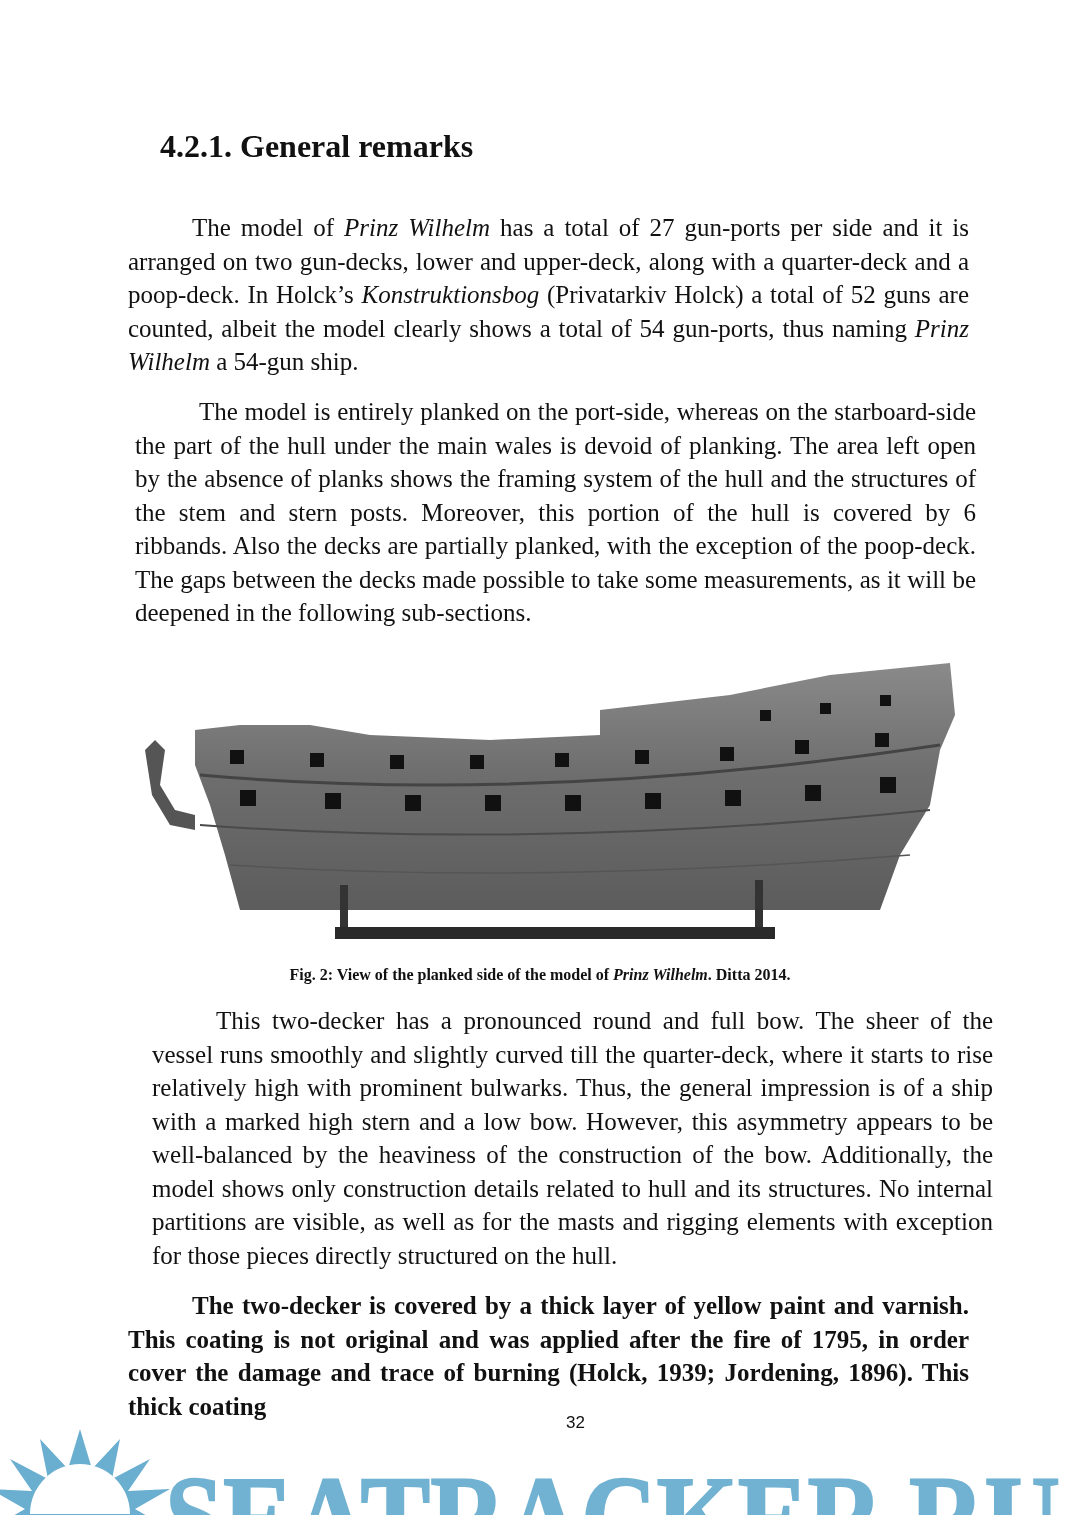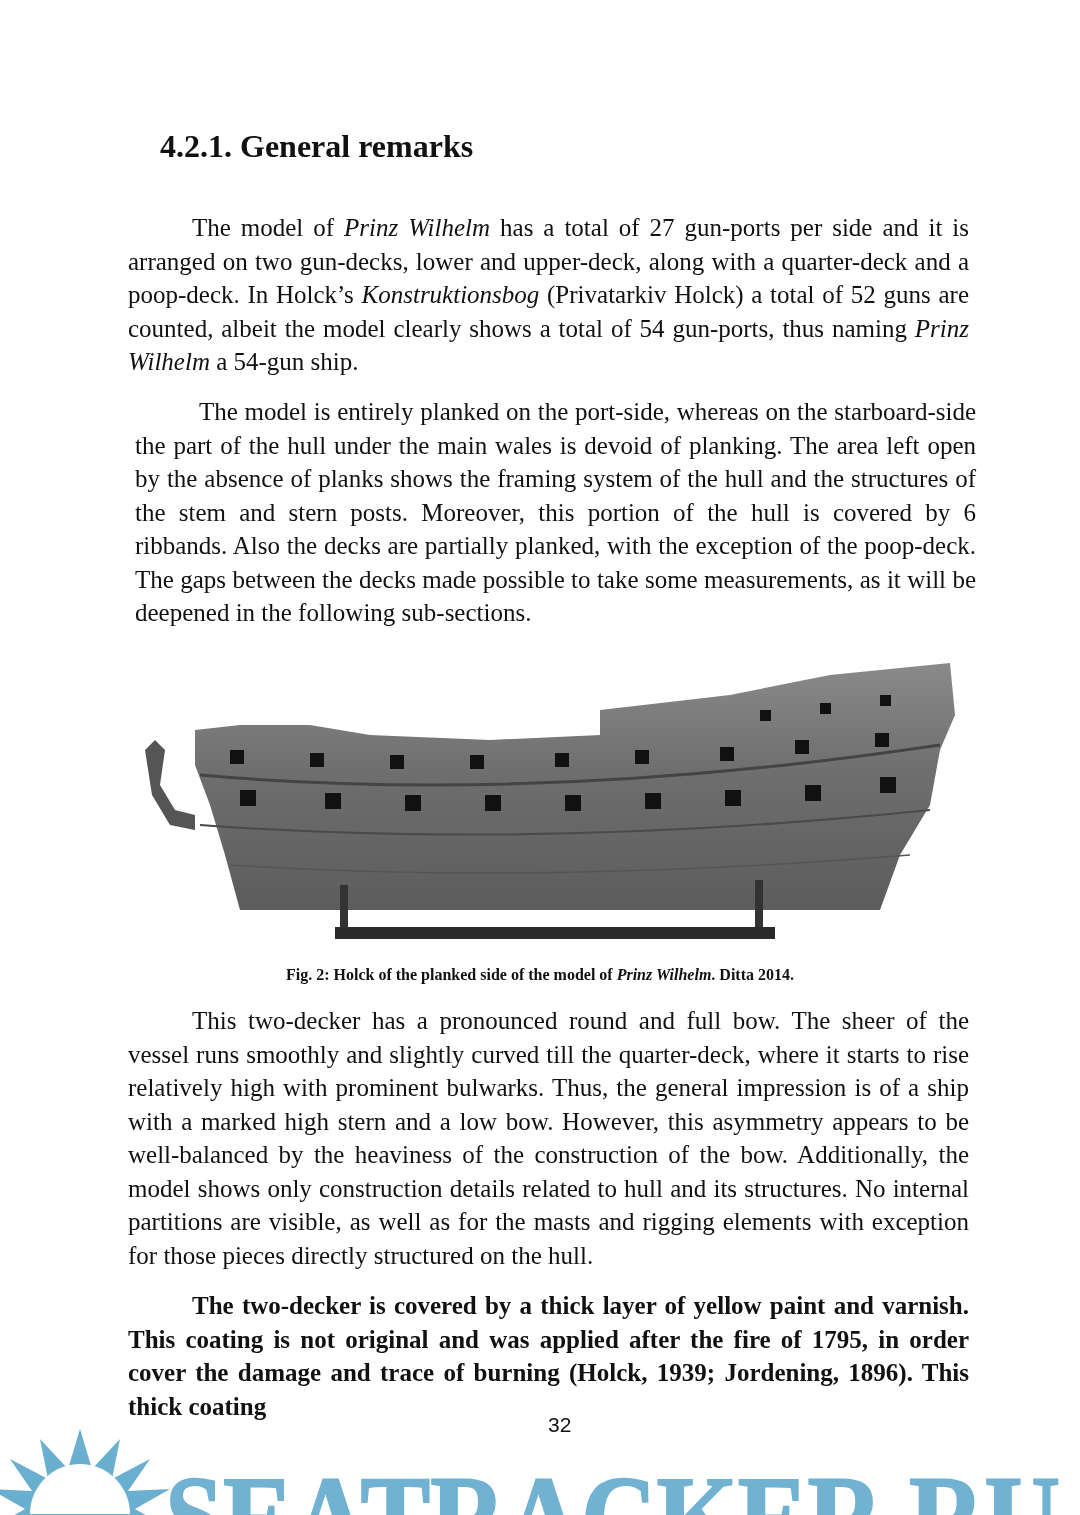--- a/index.html
+++ b/index.html
@@ -2,25 +2,25 @@
 <html><head>
 <meta charset="utf-8">
 <style>
   html, body { margin:0; padding:0; background:#ffffff; }
   body { width:1080px; height:1515px; position:relative; overflow:hidden; font-family:"Liberation Serif", serif; color:#111; }
   .heading { position:absolute; left:160px; top:128px; font-size:32px; font-weight:bold; }
   .para { position:absolute; left:128px; width:841px; font-size:25px; line-height:33.5px; text-align:justify; text-indent:64px; margin:0; }
   .para i { font-style:italic; }
   #p1 { top:211px; }
   #p2 { top:395px;margin-left:7px; }
-  #p3 { top:1004px; }
+  #p3 { top:1004px;margin-left:24px; }
   #p4 { top:1289px;font-weight:bold; }
   .figure { position:absolute; left:140px; top:655px; width:820px; height:295px; }
   .caption { position:absolute; left:0; width:1080px; top:966px; text-align:center; font-size:16px; font-weight:bold; }
-  .pagenum { position:absolute; left:548px; top:1413px; font-family:"Liberation Sans", sans-serif; font-size:21px; z-index:3; }
+  .pagenum { position:absolute; left:566px; top:1413px; font-family:"Liberation Sans", sans-serif; font-size:17px; z-index:3; }
   .wm { position:absolute; left:0; top:1429px; width:1080px; height:160px; z-index:2; }
 </style>
 </head>
 <body>
 
 <div class="heading">
   <span>4.2.1.</span>&nbsp;<span>General remarks</span>
 </div>
 
 <p class="para" id="p1"><span>The model of </span><i>Prinz Wilhelm</i><span> has a total of 27 gun-ports per side and it is arranged on two gun-decks, lower and upper-deck, along with a quarter-deck and a poop-deck. In Holck’s </span><i>Konstruktionsbog</i><span> (Privatarkiv Holck) a total of 52 guns are counted, albeit the model clearly shows a total of 54 gun-ports, thus naming </span><i>Prinz Wilhelm</i><span> a 54-gun ship.</span></p>
@@ -70,21 +70,21 @@
         <rect x="740" y="40" width="11" height="11"></rect>
     </g>
 
     <rect x="200" y="230" width="8" height="50" fill="#333"></rect>
     <rect x="615" y="225" width="8" height="55" fill="#333"></rect>
     <rect x="195" y="272" width="440" height="12" fill="#2a2a2a"></rect>
   </svg>
 </div>
 
 <div class="caption">
-  <span>Fig. 2:  Holck of the planked side of the model of </span><i>Prinz Wilhelm</i><span>. Ditta 2014.</span>
+  <span>Fig. 2:  View of the planked side of the model of </span><i>Prinz Wilhelm</i><span>. Ditta 2014.</span>
 </div>
 
 <p class="para" id="p3"><span>This two-decker has a pronounced round and full bow. The sheer of the vessel runs smoothly and slightly curved till the quarter-deck, where it starts to rise relatively high with prominent bulwarks. Thus, the general impression is of a ship with a marked high stern and a low bow. However, this asymmetry appears to be well-balanced by the heaviness of the construction of the bow. Additionally, the model shows only construction details related to hull and its structures. No internal partitions are visible, as well as for the masts and rigging elements with exception for those pieces directly structured on the hull.</span></p>
 <p class="para" id="p4"><span>The two-decker is covered by a thick layer of yellow paint and varnish. This coating is not original and was applied after the fire of 1795, in order cover the damage and trace of burning (Holck, 1939; Jordening, 1896). This thick coating</span></p>
 
 <div class="pagenum">32</div>
 
 <div class="wm">
   <svg width="1080" height="160" viewBox="0 0 1080 160">
     <g fill="#6aaed0">

